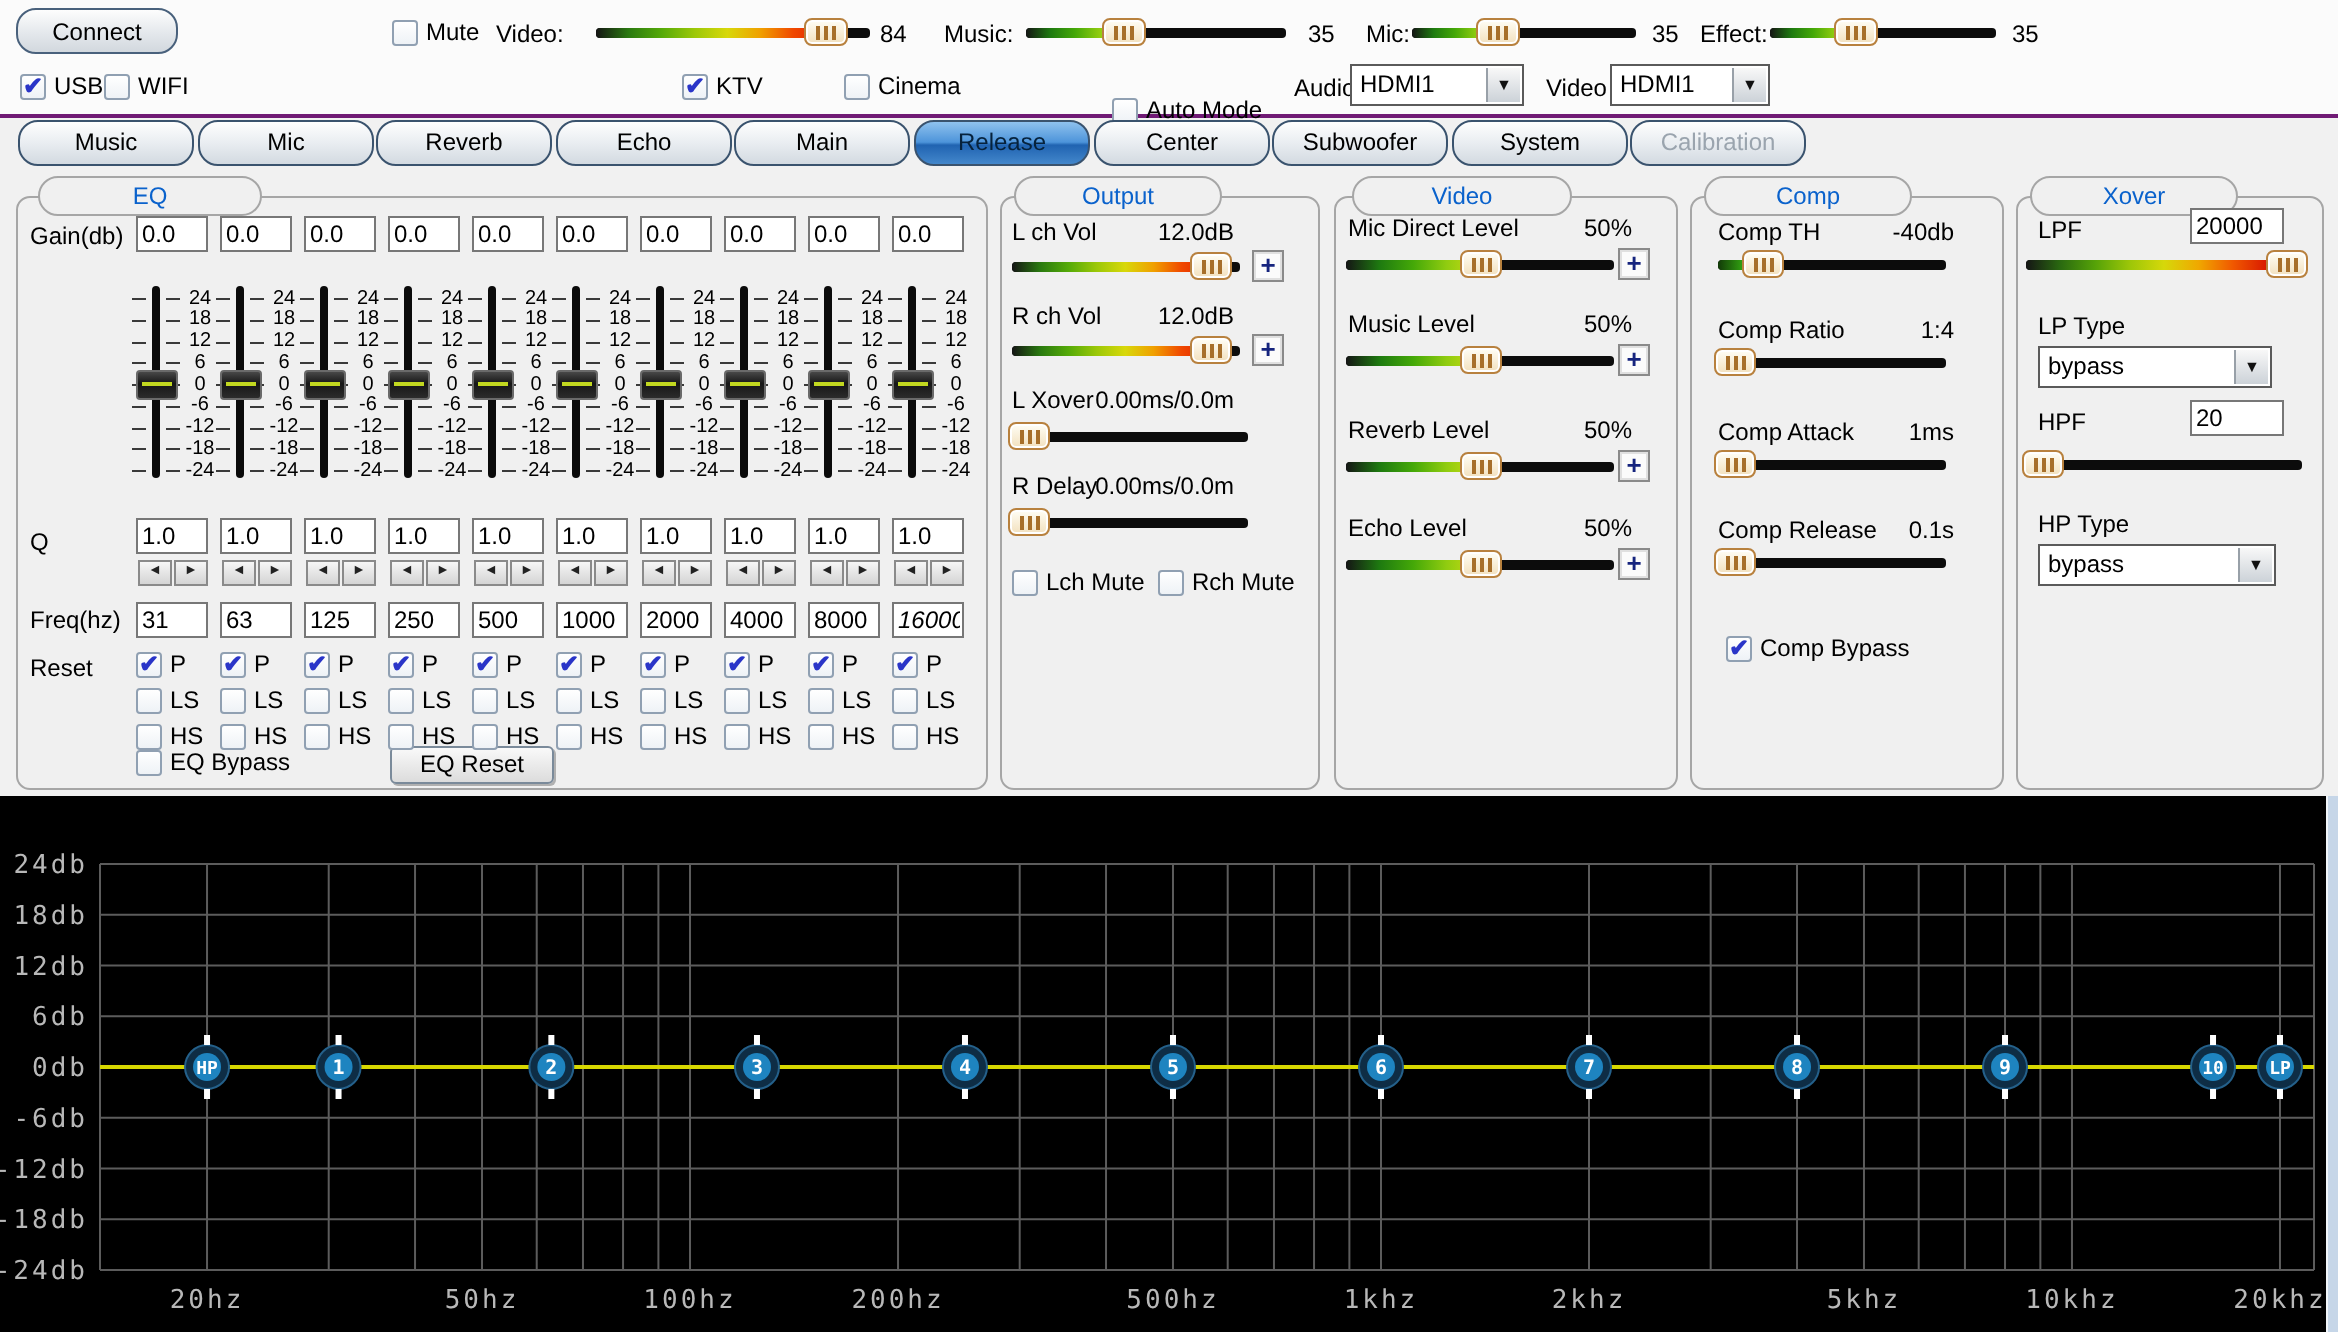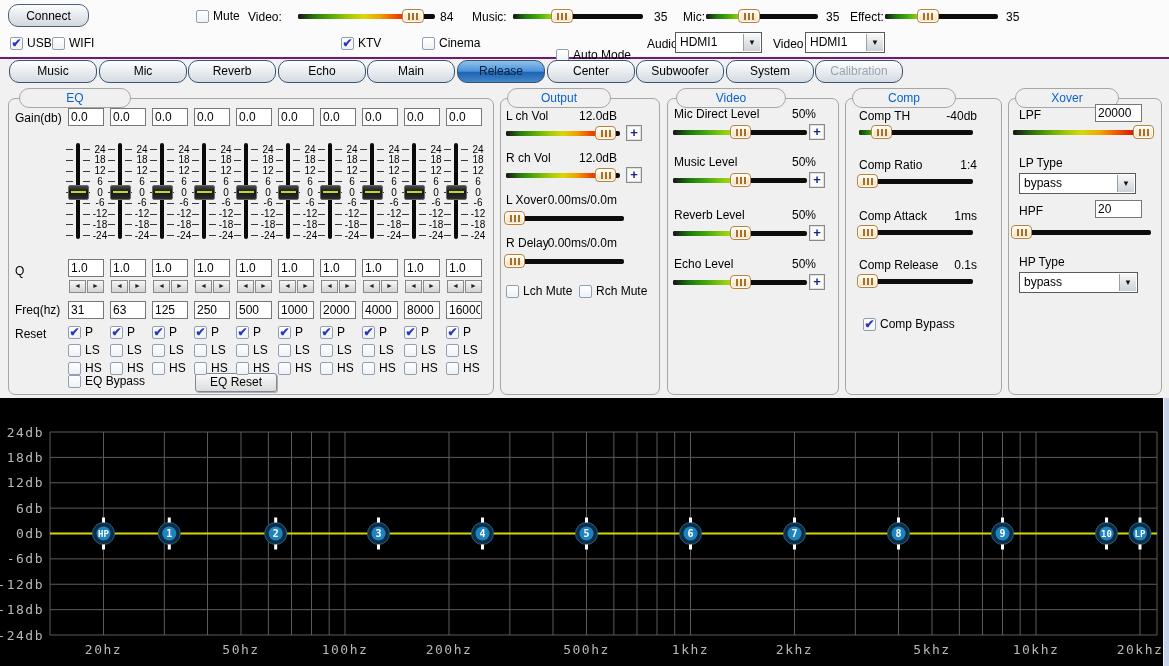--- a/index.html
+++ b/index.html
@@ -606,21 +606,21 @@
       <div class="vtick" style="left: 435px; top: 136px;"></div>
       <div class="vtick" style="left: 452px; top: 136px;"></div>
       <div class="vscale" style="left: 459px; top: 130.5px;">-24</div>
       <div class="vtrack" style="left: 445px; top: 44px; height: 96px;"></div>
       <div class="vthumb" style="left: 437px; top: 85.5px;">
         <i></i>
       </div>
       <input class="inp" value="1.0" style="left: 437px; top: 160px; width: 36px;">
       <div class="spin" style="left: 438px; top: 181px;">◄</div>
       <div class="spin" style="left: 456px; top: 181px;">►</div>
-      <input class="inp" value="16000" style="left: 437px; top: 202px; width: 36px;">
+      <input class="inp" value="16000" style="left: 437px; top: 202px; width: 36px; font-style: italic;">
       <div class="cb" style="left: 437px; top: 226px;">
         <span class="box">✔</span>
         <span>P</span>
       </div>
       <div class="cb" style="left: 437px; top: 244px;">
         <span class="box"></span>
         <span>LS</span>
       </div>
       <div class="cb" style="left: 437px; top: 262px;">
         <span class="box"></span>

